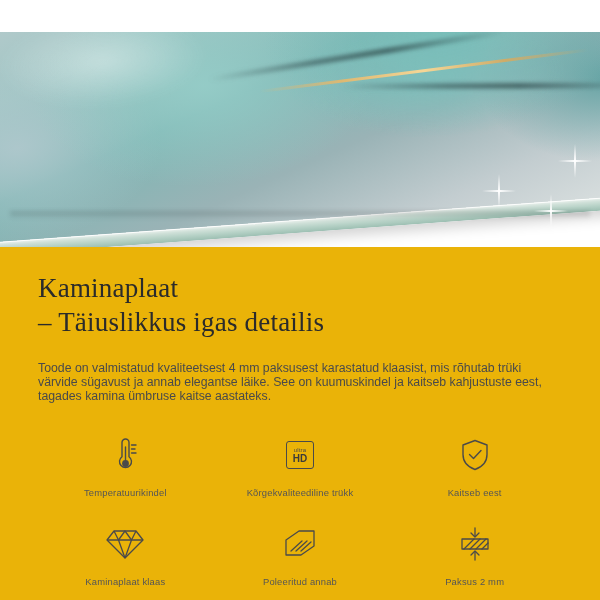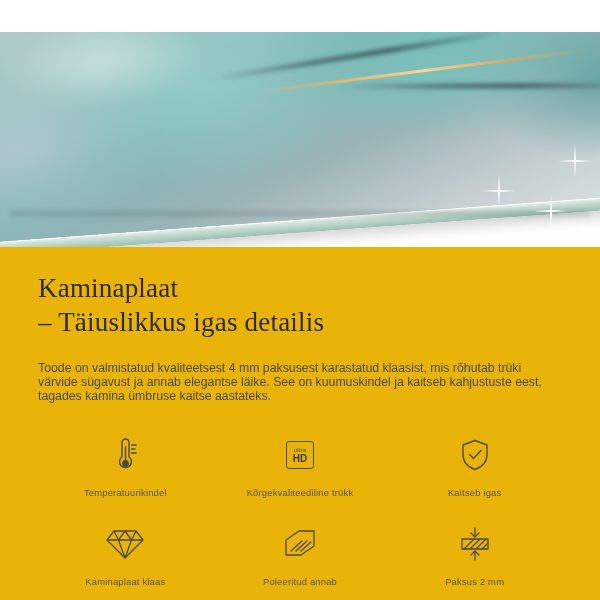--- a/index.html
+++ b/index.html
@@ -253,21 +253,21 @@
         <div class="feature-label">Kõrgekvaliteediline trükk</div>
       </div>
 
       <div class="feature">
         <div class="feature-icon">
           <svg width="34" height="38" viewBox="0 0 34 38" fill="none" stroke="#4a4a4a" stroke-width="1.4" stroke-linejoin="round" stroke-linecap="round">
             <path d="M17 4.5 L29 9 v9.5 c0 7.5 -5.3 12.6 -12 15 c-6.7 -2.4 -12 -7.5 -12 -15 V9 z"></path>
             <polyline points="11.5,18.5 15.5,22.5 23,14.5"></polyline>
           </svg>
         </div>
-        <div class="feature-label">Kaitseb igas</div>
+        <div class="feature-label">Kaitseb eest</div>
       </div>
 
       <div class="feature">
         <div class="feature-icon">
           <svg width="38" height="34" viewBox="0 0 38 34" fill="none" stroke="#4a4a4a" stroke-width="1.3" stroke-linejoin="round">
             <path d="M8 4 H30 L37 13 L19 31 L1 13 Z"></path>
             <path d="M1 13 H37"></path>
             <path d="M8 4 L12.5 13 L19 31"></path>
             <path d="M30 4 L25.5 13 L19 31"></path>
             <path d="M12.5 13 L19 4 L25.5 13"></path>

